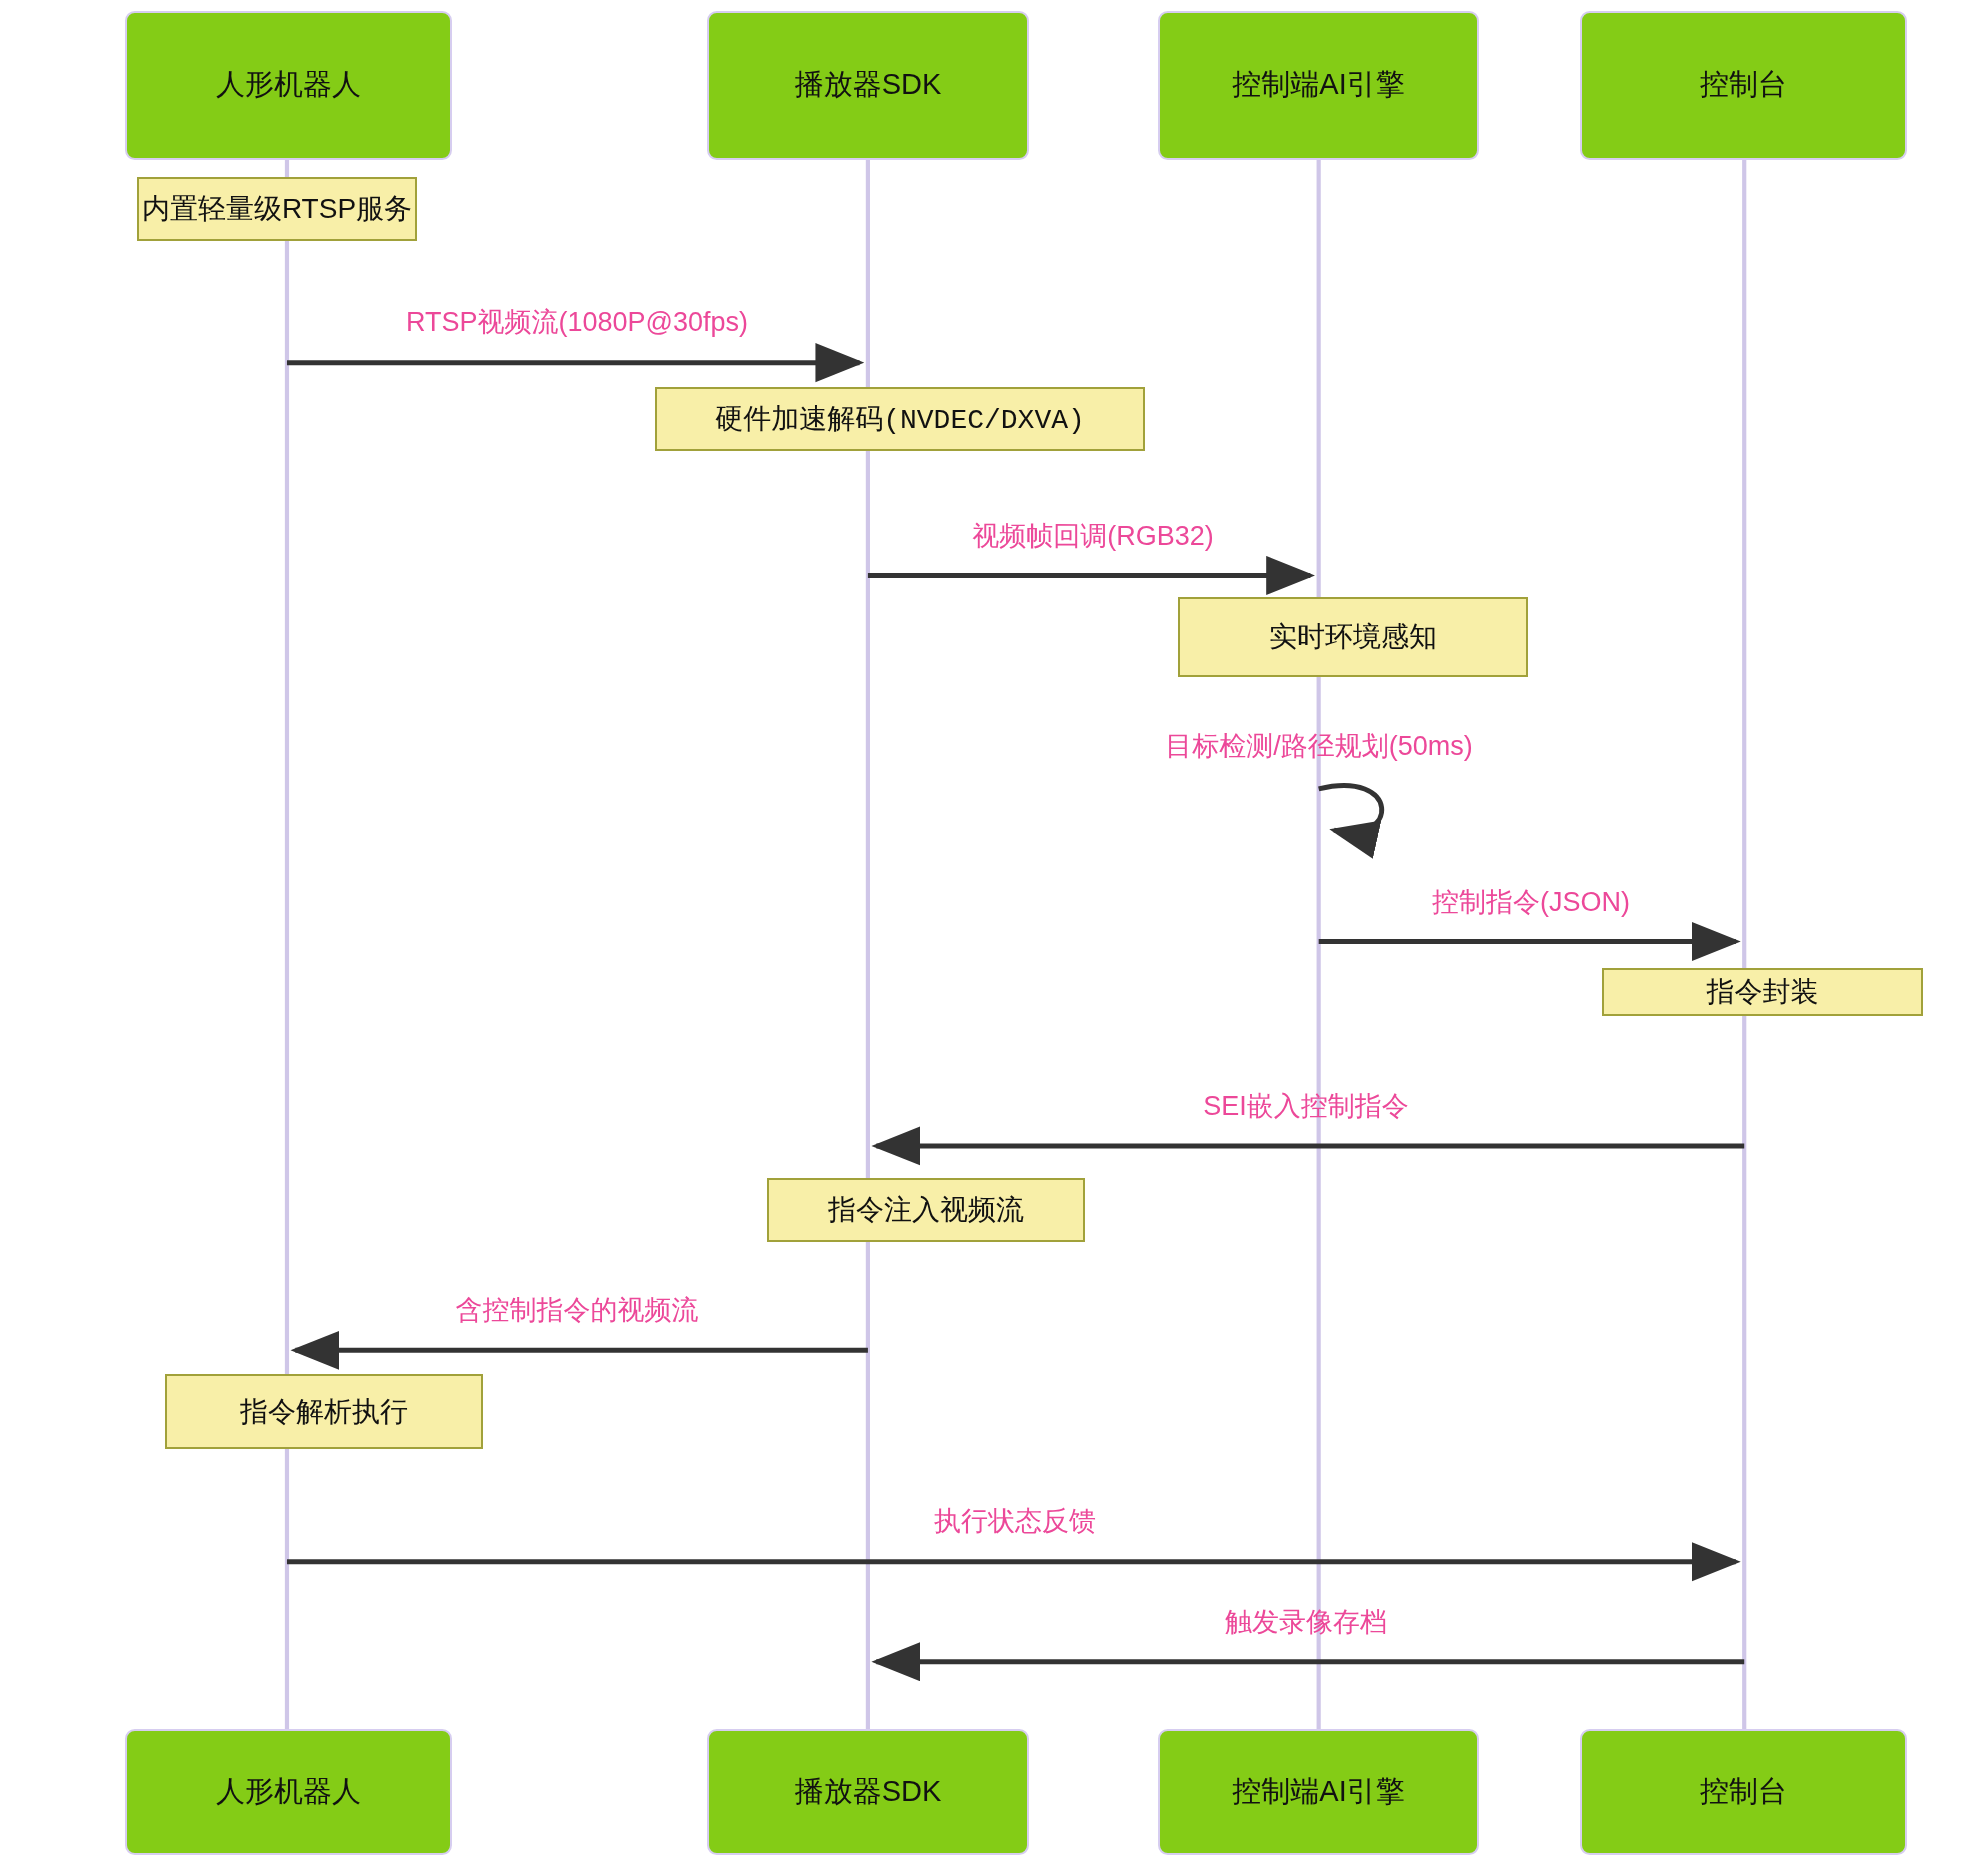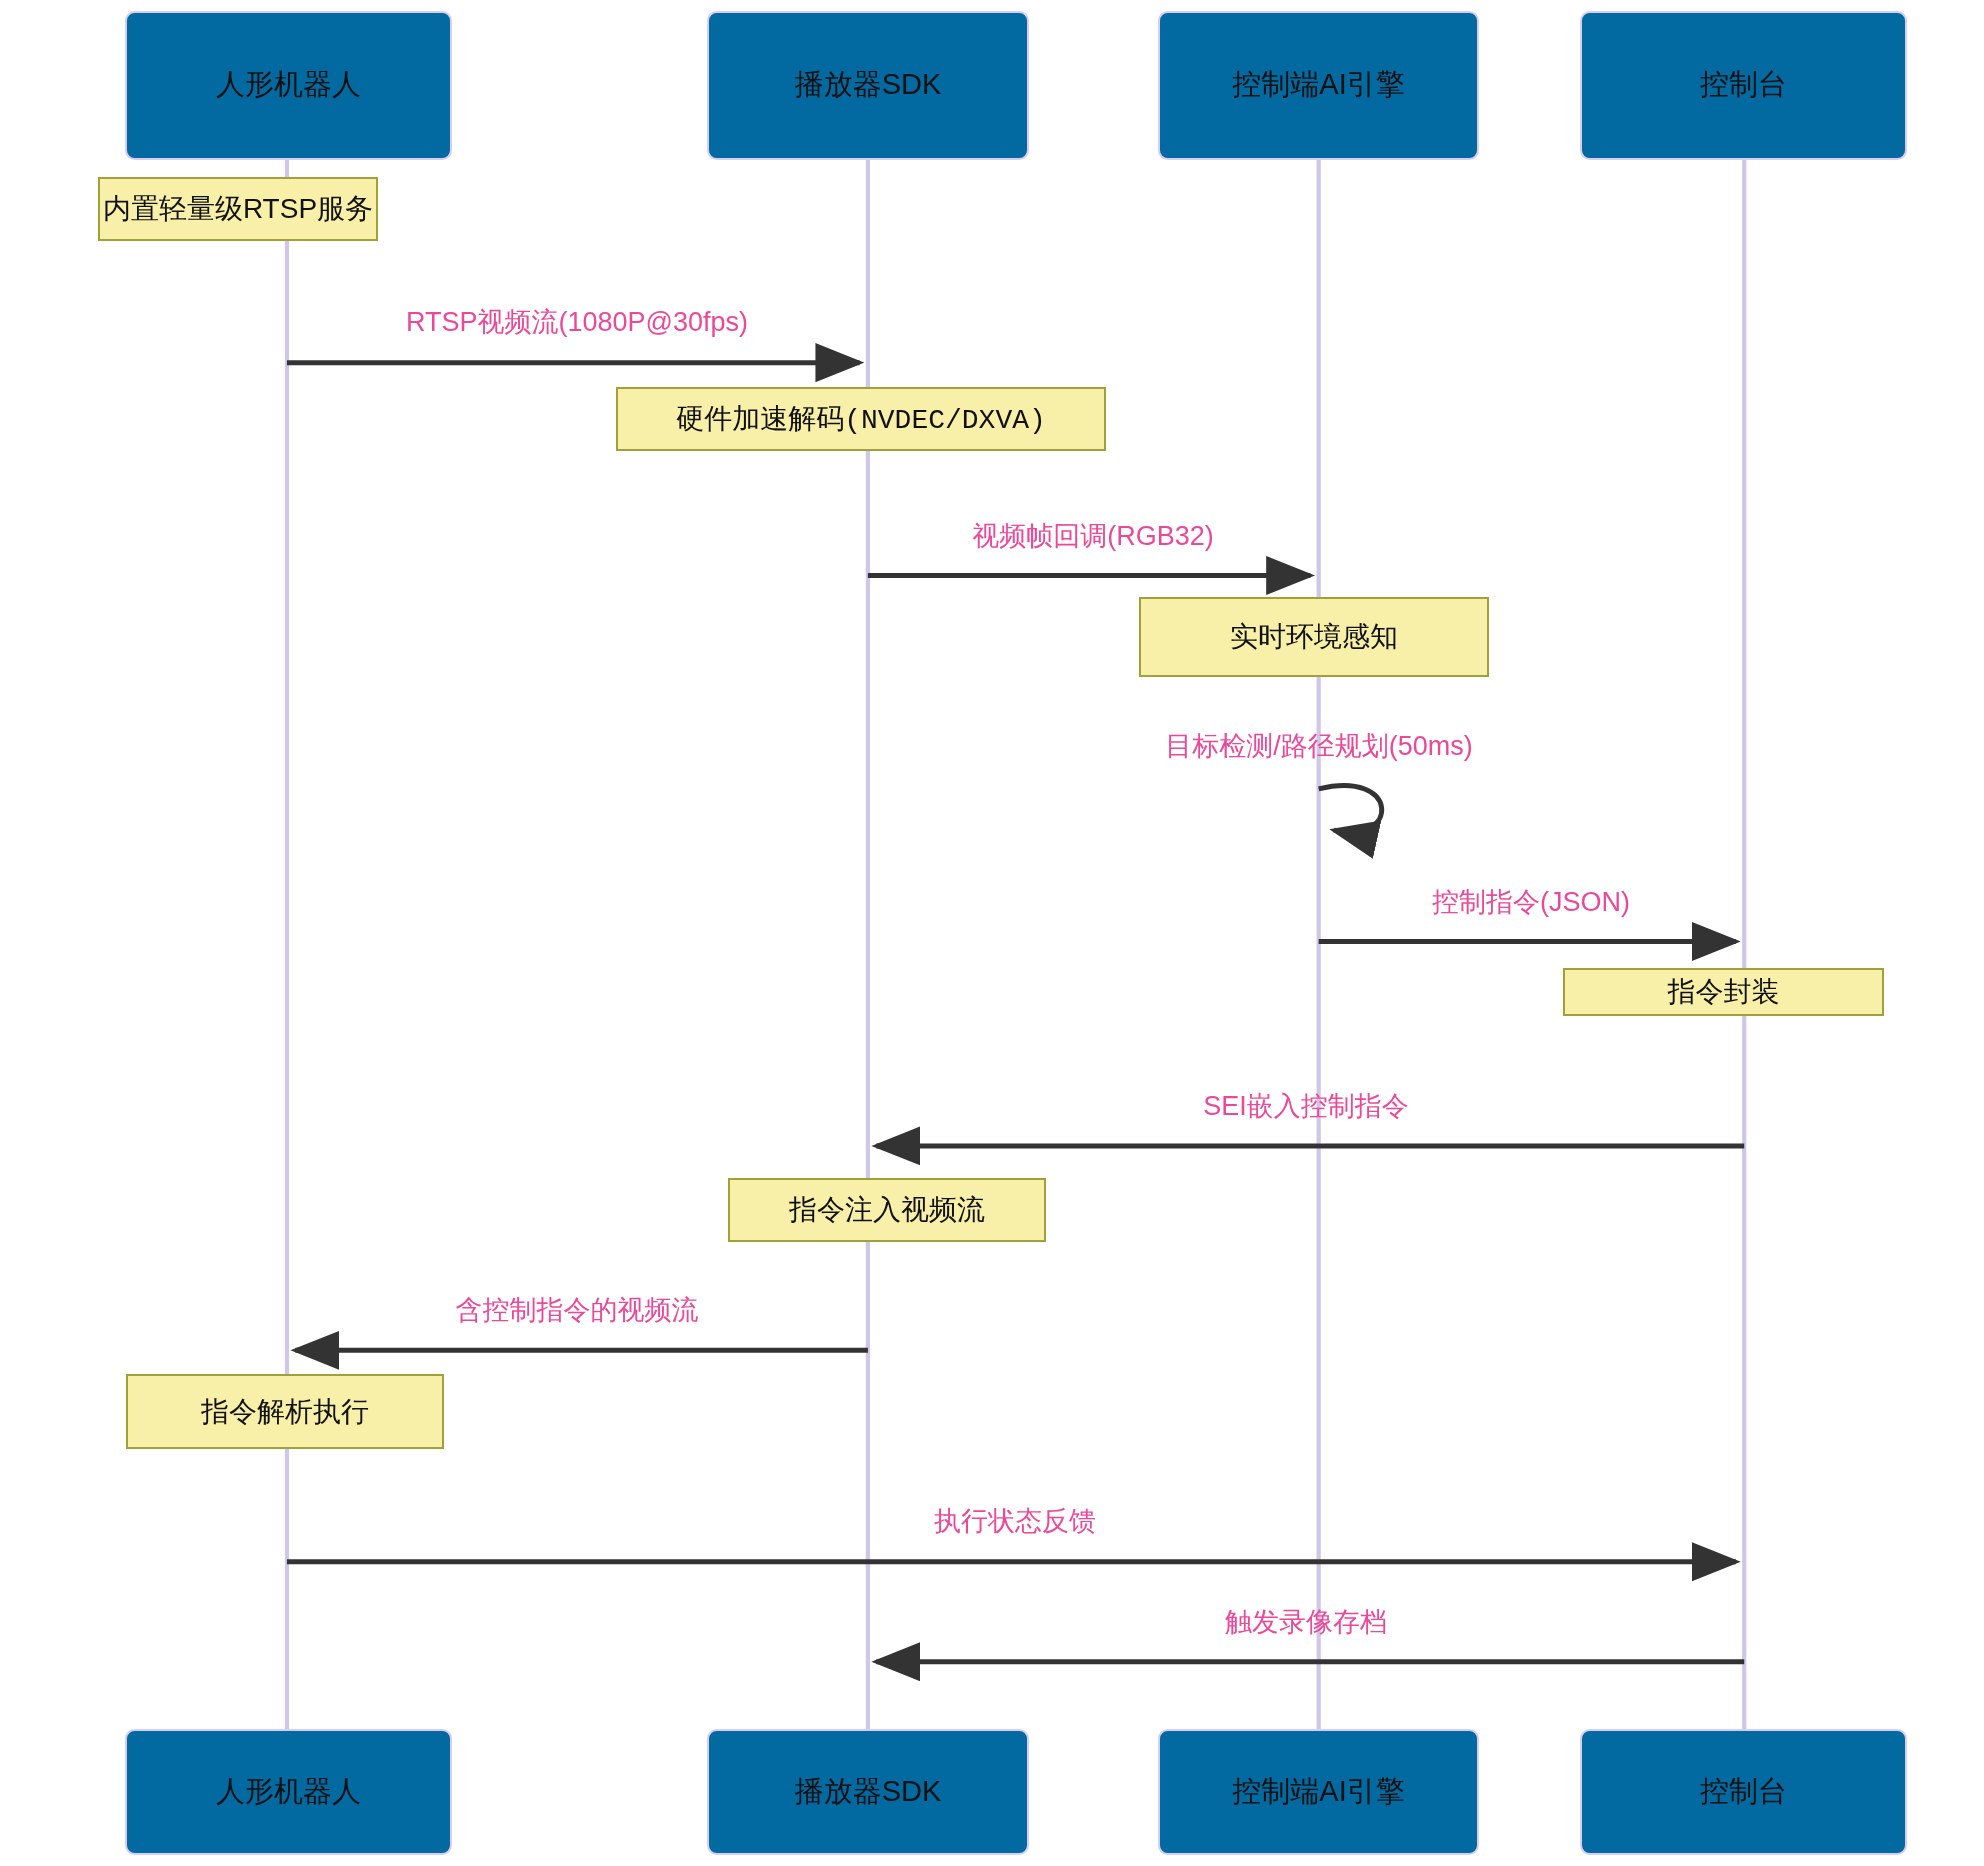--- a/index.html
+++ b/index.html
@@ -19,41 +19,42 @@
   }
   #svg-layer {
     position: absolute;
     left: 0; top: 0;
     width: 1985px;
     height: 1867px;
   }
   .actor-box {
     position: absolute;
     box-sizing: border-box;
-    background: #0369a1;
+    background: #84cc16;
     border: 2.1px solid #D6CDF0;
     border-radius: 9.8px;
     display: flex;
     align-items: center;
     justify-content: center;
   }
   .actor-label {
     font-size: 29px;
     color: #111111;
     line-height: 1.1;
     white-space: nowrap;
   }
   .note-box {
     position: absolute;
     box-sizing: border-box;
     background: #F8EFA8;
     border: 2.1px solid #A1A13A;
     display: flex;
     align-items: center;
     justify-content: center;
+    margin-left: 39px;
   }
   .note-label {
     font-size: 28px;
     color: #111111;
     white-space: nowrap;
   }
   .msg-label {
     position: absolute;
     font-size: 27px;
     color: #ec4899;

